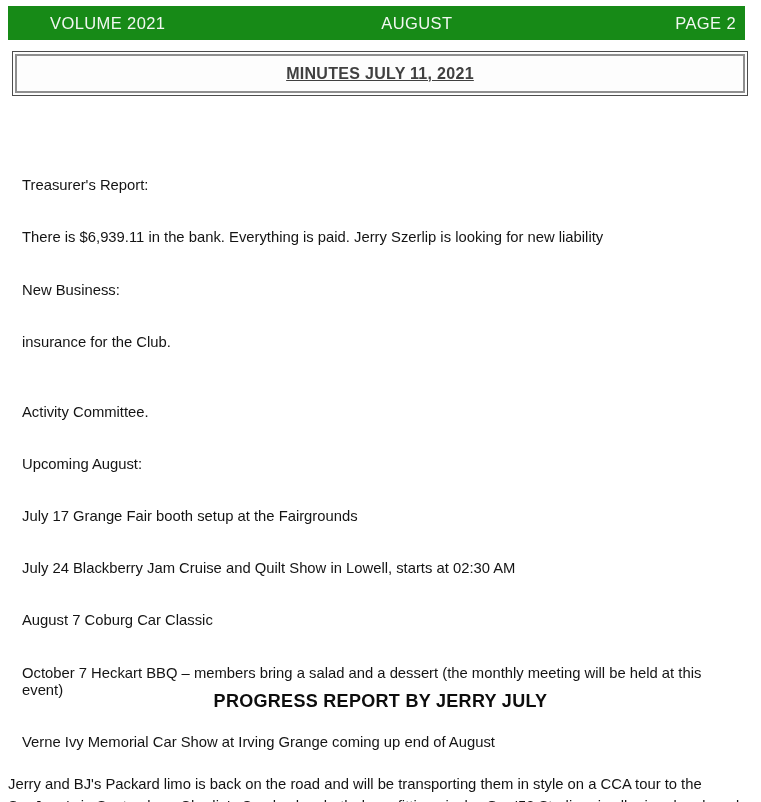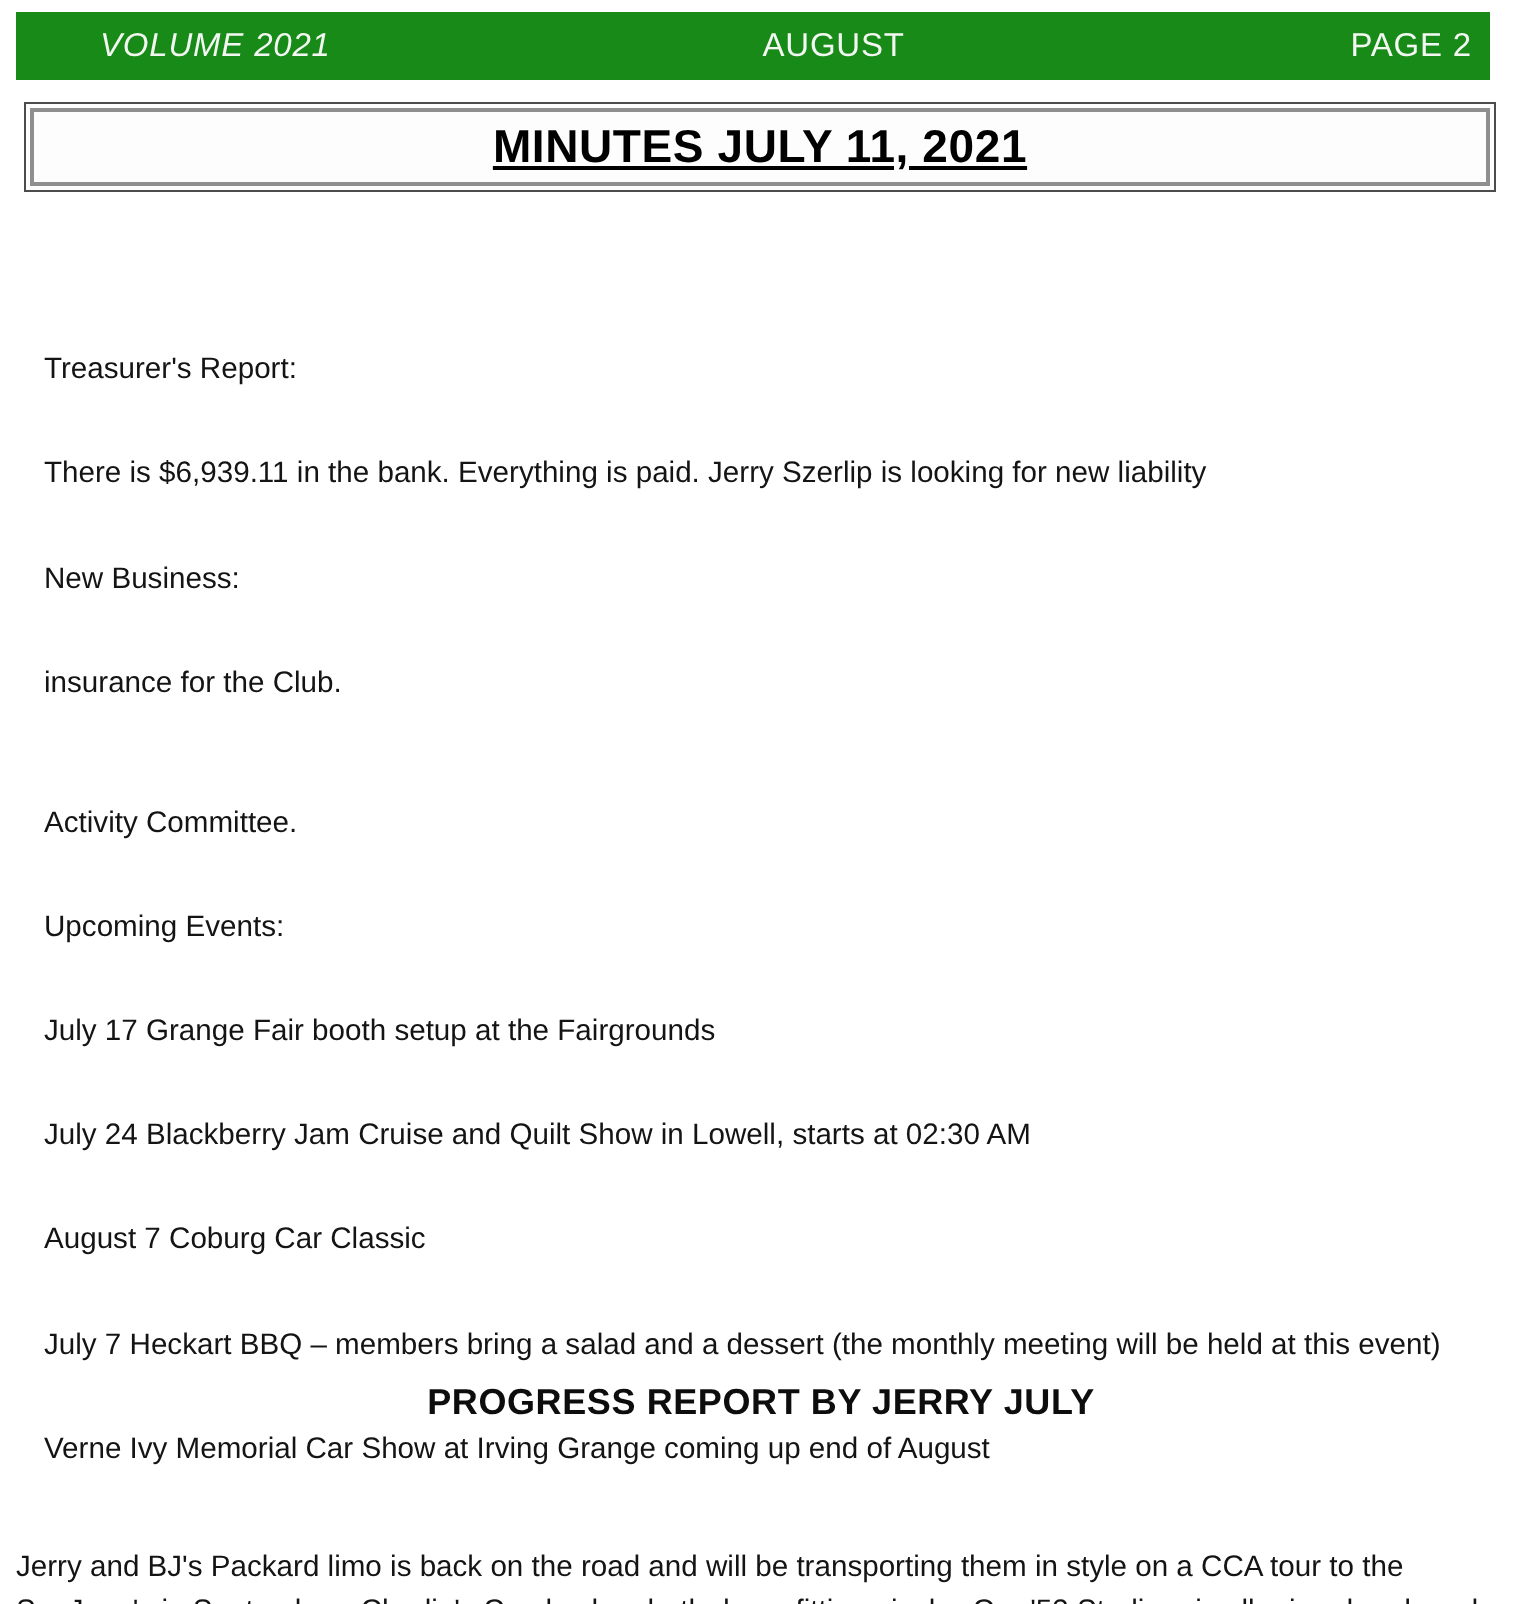--- a/index.html
+++ b/index.html
@@ -17,21 +17,21 @@
     position: absolute;
     left: 8px; top: 6px;
     width: 737px; height: 34px;
     background: var(--header-green, #178a17);
     display: flex;
     align-items: center;
     color: #f2f7f2;
     font-size: 16.5px;
     letter-spacing: 0.4px;
   }
-  .masthead .vol { margin-left: 42px; font-style: italic; }
+  .masthead .vol { margin-left: 42px; }
   .masthead .month {
     position: absolute;
     left: 50%; transform: translateX(-58%); margin-left: 46px;
   }
   .masthead .page { margin-left: auto; margin-right: 9px; }
 
   
   .title-box-outer {
     position: absolute;
     left: 12px; top: 51px;
@@ -42,25 +42,25 @@
   }
   .title-box-inner {
     position: absolute;
     left: 2px; top: 2px; right: 2px; bottom: 2px;
     border: 2px solid #8f8f8f;
     display: flex;
     align-items: center;
     justify-content: center;
   }
   .doc-title {
-    font-size: 23px;
+    font-size: 16px;
     font-weight: bold;
     text-decoration: underline;
     letter-spacing: 0.3px;
-    color: #000000;
+    color: #404040;
   }
 
   
   .minutes {
     position: absolute;
     left: 22px; top: 125px;
     width: 723px;
     font-size: 14.8px;
     line-height: 17.4px;
     white-space: pre-wrap;
@@ -105,25 +105,25 @@
 </div>
 
 <div class="minutes">
 
   <div class="line gap">Treasurer's Report:</div>
   <div class="line indent">There is $6,939.11 in the bank. Everything is paid. Jerry Szerlip is looking for new liability</div>
   <div class="line">New Business:</div>
   <div class="line indent">insurance for the Club.</div>
 
   <div class="line gap">Activity Committee.</div>
-  <div class="line indent">Upcoming Events:</div>
+  <div class="line indent">Upcoming August:</div>
   <div class="line indent">July 17 Grange Fair booth setup at the Fairgrounds</div>
   <div class="line indent">July 24 Blackberry Jam Cruise and Quilt Show in Lowell, starts at 02:30 AM</div>
   <div class="line indent">August 7 Coburg Car Classic</div>
-  <div class="line indent">July 7 Heckart BBQ – members bring a salad and a dessert (the monthly meeting will be held at this event)</div>
+  <div class="line indent">October 7 Heckart BBQ – members bring a salad and a dessert (the monthly meeting will be held at this event)</div>
   <div class="line indent">Verne Ivy Memorial Car Show at Irving Grange coming up end of August</div>
 
   
   
 
   
 
   
 
   

